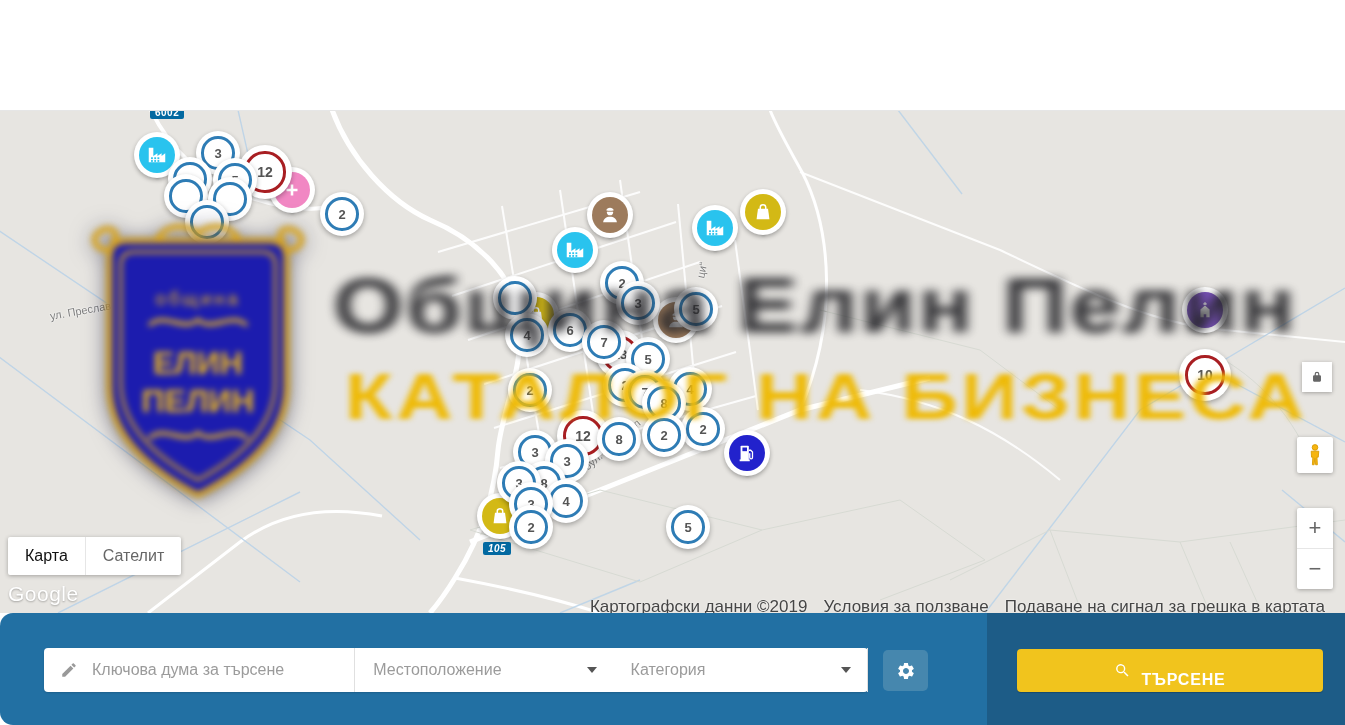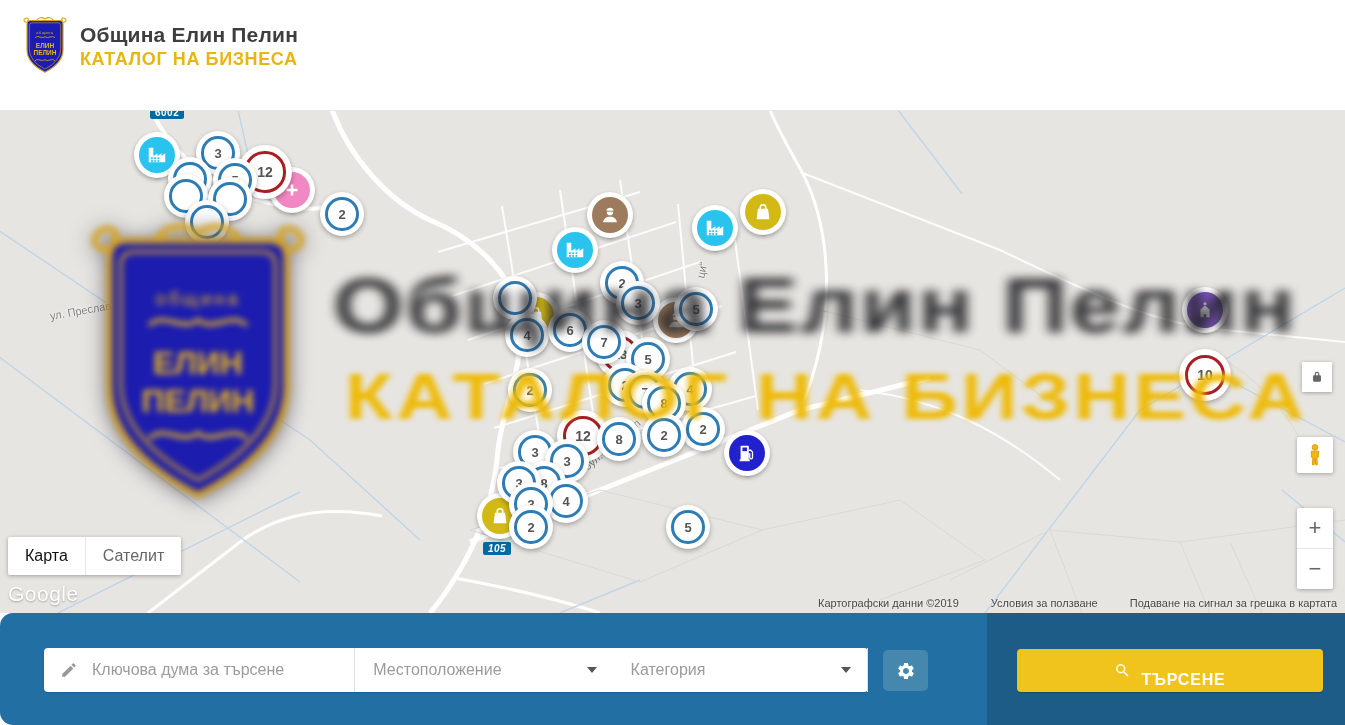--- a/index.html
+++ b/index.html
@@ -38,21 +38,21 @@
   .wm-shield{position:absolute;left:84px;top:110px;width:228px;height:292px;filter:blur(3px) drop-shadow(0 2px 10px rgba(0,0,40,.55));}
   .wm-l1{position:absolute;left:333px;top:150px;font-size:78px;font-weight:bold;letter-spacing:2px;color:#26262a;transform:scaleX(1.16);transform-origin:0 50%;filter:blur(5px);opacity:.95;white-space:nowrap;}
   .wm-l2{position:absolute;left:345px;top:250px;font-size:64px;font-weight:bold;letter-spacing:3px;color:#eeba07;transform:scaleX(1.22);transform-origin:0 50%;filter:blur(2.5px);white-space:nowrap;}
 
   
   .mtype{position:absolute;left:8px;top:427px;height:38px;display:flex;background:#fff;border-radius:2px;box-shadow:0 1px 4px rgba(0,0,0,.3);z-index:6;}
   .mtype .mt{padding:0 17px;display:flex;align-items:center;font-size:16px;cursor:pointer;}
   .mt-map{font-weight:500;color:#111;text-align:center;}
   .mt-sat{color:#666;border-left:1px solid #e6e6e6;}
   .glogo{position:absolute;left:8px;top:472px;font-size:21px;font-weight:500;color:#fff;letter-spacing:.5px;text-shadow:0 1px 2px rgba(0,0,0,.3);z-index:6;cursor:pointer;}
-  .attr{position:absolute;right:8px;top:487px;display:flex;gap:32px;font-size:11px;color:#454545;z-index:6;text-shadow:0 0 2px #fff;}
+  .attr{position:absolute;right:20px;top:487px;display:flex;gap:16px;font-size:17px;color:#454545;z-index:6;text-shadow:0 0 2px #fff;}
   .attr span{white-space:nowrap;}
   .lockbtn{position:absolute;left:1302px;top:252px;width:30px;height:30px;background:#fff;box-shadow:0 1px 4px rgba(0,0,0,.3);display:flex;align-items:center;justify-content:center;z-index:6;cursor:pointer;}
   .pegman{position:absolute;left:1297px;top:327px;width:36px;height:36px;background:#fff;border-radius:2px;box-shadow:0 1px 4px rgba(0,0,0,.3);display:flex;align-items:center;justify-content:center;z-index:6;cursor:pointer;}
   .zoomc{position:absolute;left:1297px;top:398px;width:36px;height:81px;background:#fff;border-radius:2px;box-shadow:0 1px 4px rgba(0,0,0,.3);z-index:6;display:flex;flex-direction:column;}
   .zbtn{flex:1;display:flex;align-items:center;justify-content:center;font-size:22px;color:#666;cursor:pointer;}
   .zbtn:first-child{border-bottom:1px solid #e6e6e6;}
 
   
   .sbar{position:absolute;left:0;top:613px;width:1249px;height:112px;background:#2270a3;z-index:20;border-radius:13px;}
   .sbar-dark{position:absolute;left:987px;top:0;width:358px;height:112px;background:#1d5c87;}
@@ -69,38 +69,20 @@
   .searchbtn{position:absolute;left:1017px;top:36px;width:306px;height:43px;background:#f1c41d;border:0;border-radius:4px;display:flex;align-items:center;justify-content:center;gap:10px;cursor:pointer;box-shadow:0 1px 1px rgba(0,0,0,.2);}
   .searchbtn span{font-size:16px;font-weight:bold;color:#fff;letter-spacing:.8px;margin-top:19px;}
   .searchbtn svg{width:17px;height:17px;}
 </style>
 </head>
 <body>
 
 <div class="stage">
 
   <header class="hdr">
-    <div class="brand">
-      <svg viewBox="0 0 120 155">
-        <path fill="#1c1cae" stroke="#d8a41e" stroke-width="3" d="M13 20 Q13 11 22 11 H98 Q107 11 107 20 V88 Q107 122 60 146 Q13 122 13 88 Z"></path>
-        <path fill="none" stroke="#d8a41e" stroke-width="1.6" d="M19 24 Q19 17 26 17 H94 Q101 17 101 24 V86 Q101 116 60 138 Q19 116 19 86 Z"></path>
-        <path fill="none" stroke="#d8a41e" stroke-width="3" d="M13 16 C6 16 2 10 8 6 C14 2 20 8 14 12"></path>
-        <path fill="none" stroke="#d8a41e" stroke-width="3" d="M107 16 C114 16 118 10 112 6 C106 2 100 8 106 12"></path>
-        <path fill="none" stroke="#d8a41e" stroke-width="3" d="M38 11 C42 3 52 1 60 7 C68 1 78 3 82 11"></path>
-        <text x="60" y="45" text-anchor="middle" font-size="10" fill="#e7b41e" letter-spacing="1.5">община</text>
-        <path fill="none" stroke="#e7b41e" stroke-width="2" d="M34 56 C42 48 52 60 60 53 C68 60 78 48 86 56"></path>
-        <text x="60" y="82" text-anchor="middle" font-size="17" font-weight="bold" fill="#e7b41e">ЕЛИН</text>
-        <text x="60" y="102" text-anchor="middle" font-size="17" font-weight="bold" fill="#e7b41e">ПЕЛИН</text>
-        <path fill="none" stroke="#e7b41e" stroke-width="2" d="M34 116 C42 108 52 120 60 113 C68 120 78 108 86 116"></path>
-      </svg>
-      <div>
-        <div class="brand-t1">Община Елин Пелин</div>
-        <div class="brand-t2">КАТАЛОГ НА БИЗНЕСА</div>
-      </div>
-    </div>
   </header>
 
   <div class="map">
     <svg class="roads" width="1345" height="503" viewBox="0 0 1345 503">
       <g fill="none" stroke="#ffffff">
         <path stroke-width="4" d="M148 -6 C168 38 200 70 252 88 C300 104 332 100 348 90"></path>
         <path stroke-width="5" d="M330 -6 C348 48 390 92 430 110 C478 130 516 168 520 210 C524 258 502 300 498 340 C494 390 478 432 455 468 C444 486 436 496 430 503"></path>
         <path stroke-width="5" d="M470 432 L800 300 L930 268"></path>
         <path stroke-width="3" d="M800 300 C838 212 832 120 802 62 C790 40 778 20 770 0"></path>
         <path stroke-width="3" d="M455 468 C520 480 560 490 600 503"></path>

